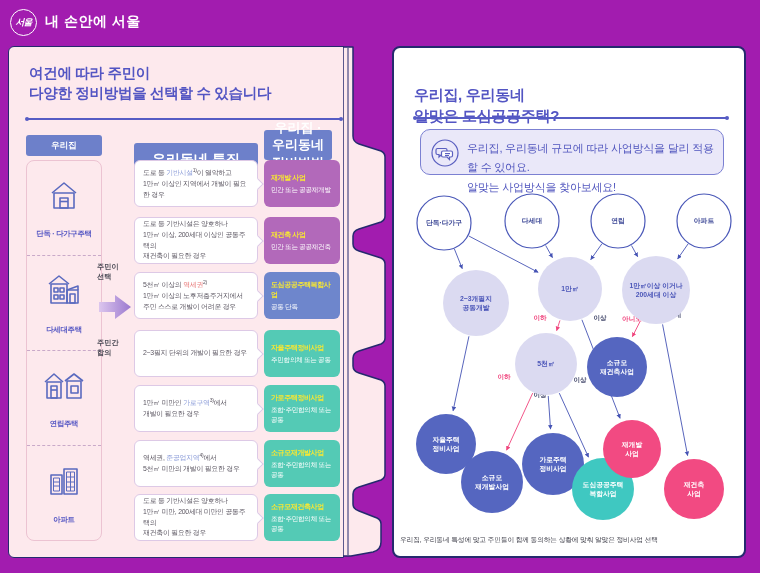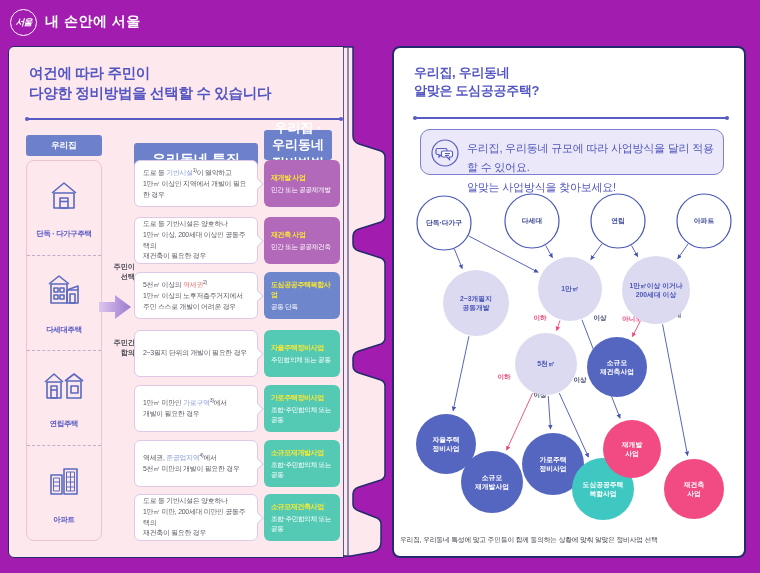--- a/index.html
+++ b/index.html
@@ -35,21 +35,21 @@
   .h-feature { left:125px; top:88px; width:124px; height:33px; font-size:14px;margin-top:8px; }
   .h-method { left:255px; top:83px; width:68px; height:30px; font-size:13px; line-height:1.35; }
 
   .home-box { position:absolute; left:17px; top:113px; width:76px; height:381px;
     border:1.2px solid #ecc3d2; border-radius:8px; display:flex; flex-direction:column; }
   .home-cell { flex:1; display:flex; flex-direction:column; align-items:center; justify-content:center; gap:16px; }
   .home-cell + .home-cell { border-top:1px dashed #c9a9c9; }
   .home-label { font-size:7.4px; font-weight:bold; color:#5355c3; letter-spacing:-0.3px; }
   .home-icon svg { display:block; }
 
-  .mid-note { position:absolute; width:38px; text-align:right; font-size:7.2px; font-weight:bold;
+  .mid-note { position:absolute; width:38px; text-align:left; font-size:7.2px; font-weight:bold;
     color:#4a4a55; line-height:1.4; }
   .mid-arrow { position:absolute; left:88px; top:247px; }
 
   .trow { position:absolute; left:0; height:47px; width:336px; }
   .feature-box { position:absolute; left:125px; top:0; width:124px; height:47px; background:#ffffff;
     border:1px solid #ddc9e6; border-radius:6px; display:flex; align-items:center; padding:3px 8px; }
   .feature-box p { font-size:6.9px; line-height:1.55; color:#5a5560; letter-spacing:-0.25px; }
   .feature-box sup { font-size:5px; vertical-align:super; }
   .hl-blue { color:#8a9bd8; } .hl-red { color:#e87878; }
   .notch { position:absolute; right:-4.5px; top:50%; width:8px; height:8px; background:#ffffff;
@@ -257,21 +257,21 @@
     <g fill="#fde9ed" stroke="#252a6e" stroke-width="1.5" stroke-linejoin="round">
       <path d="M0,1 H10 V90 Q10,96 16,98 L38,105 Q42,107 42,111 V170 Q42,174 38,176 L16,183 Q10,185 10,190 V198
                Q10,203 16,205 L38,212 Q42,214 42,218 V292 Q42,296 38,298 L16,305 Q10,307 10,312 V320
                Q10,325 16,327 L38,334 Q42,336 42,340 V428 Q42,432 38,434 L16,441 Q10,443 10,448 V458
                Q10,463 16,465 L34,472 Q38,474 38,478 V496 Q38,504 30,506 L8,510 H0 Z"></path>
       <line x1="5" y1="2" x2="5" y2="509" stroke-width="1"></line>
     </g>
   </svg>
 
   <section class="right-panel">
-    <h1 class="panel-title" style="font-size:13px;">
+    <h1 class="panel-title" style="font-size:15px;margin-top:20px;">
       <span>우리집, 우리동네</span><br>
       <span>알맞은 도심공공주택?</span>
     </h1>
     <div class="rule" style="left:20px; top:69px; width:314px;"></div>
 
     <div class="callout">
       <span class="callout-icon">
         <svg width="30" height="30" viewBox="0 0 30 30" fill="none" stroke="#5a5fc0" stroke-width="1.2">
           <circle cx="15" cy="15" r="13"></circle>
           <path d="M7.5 10.5 h8 a1.5 1.5 0 0 1 1.5 1.5 v3 a1.5 1.5 0 0 1 -1.5 1.5 h-4 l-2.5 2.5 v-2.5 h-1.5 a1.5 1.5 0 0 1 -1.5 -1.5 v-3 a1.5 1.5 0 0 1 1.5 -1.5 Z" fill="#eae8f9"></path>

